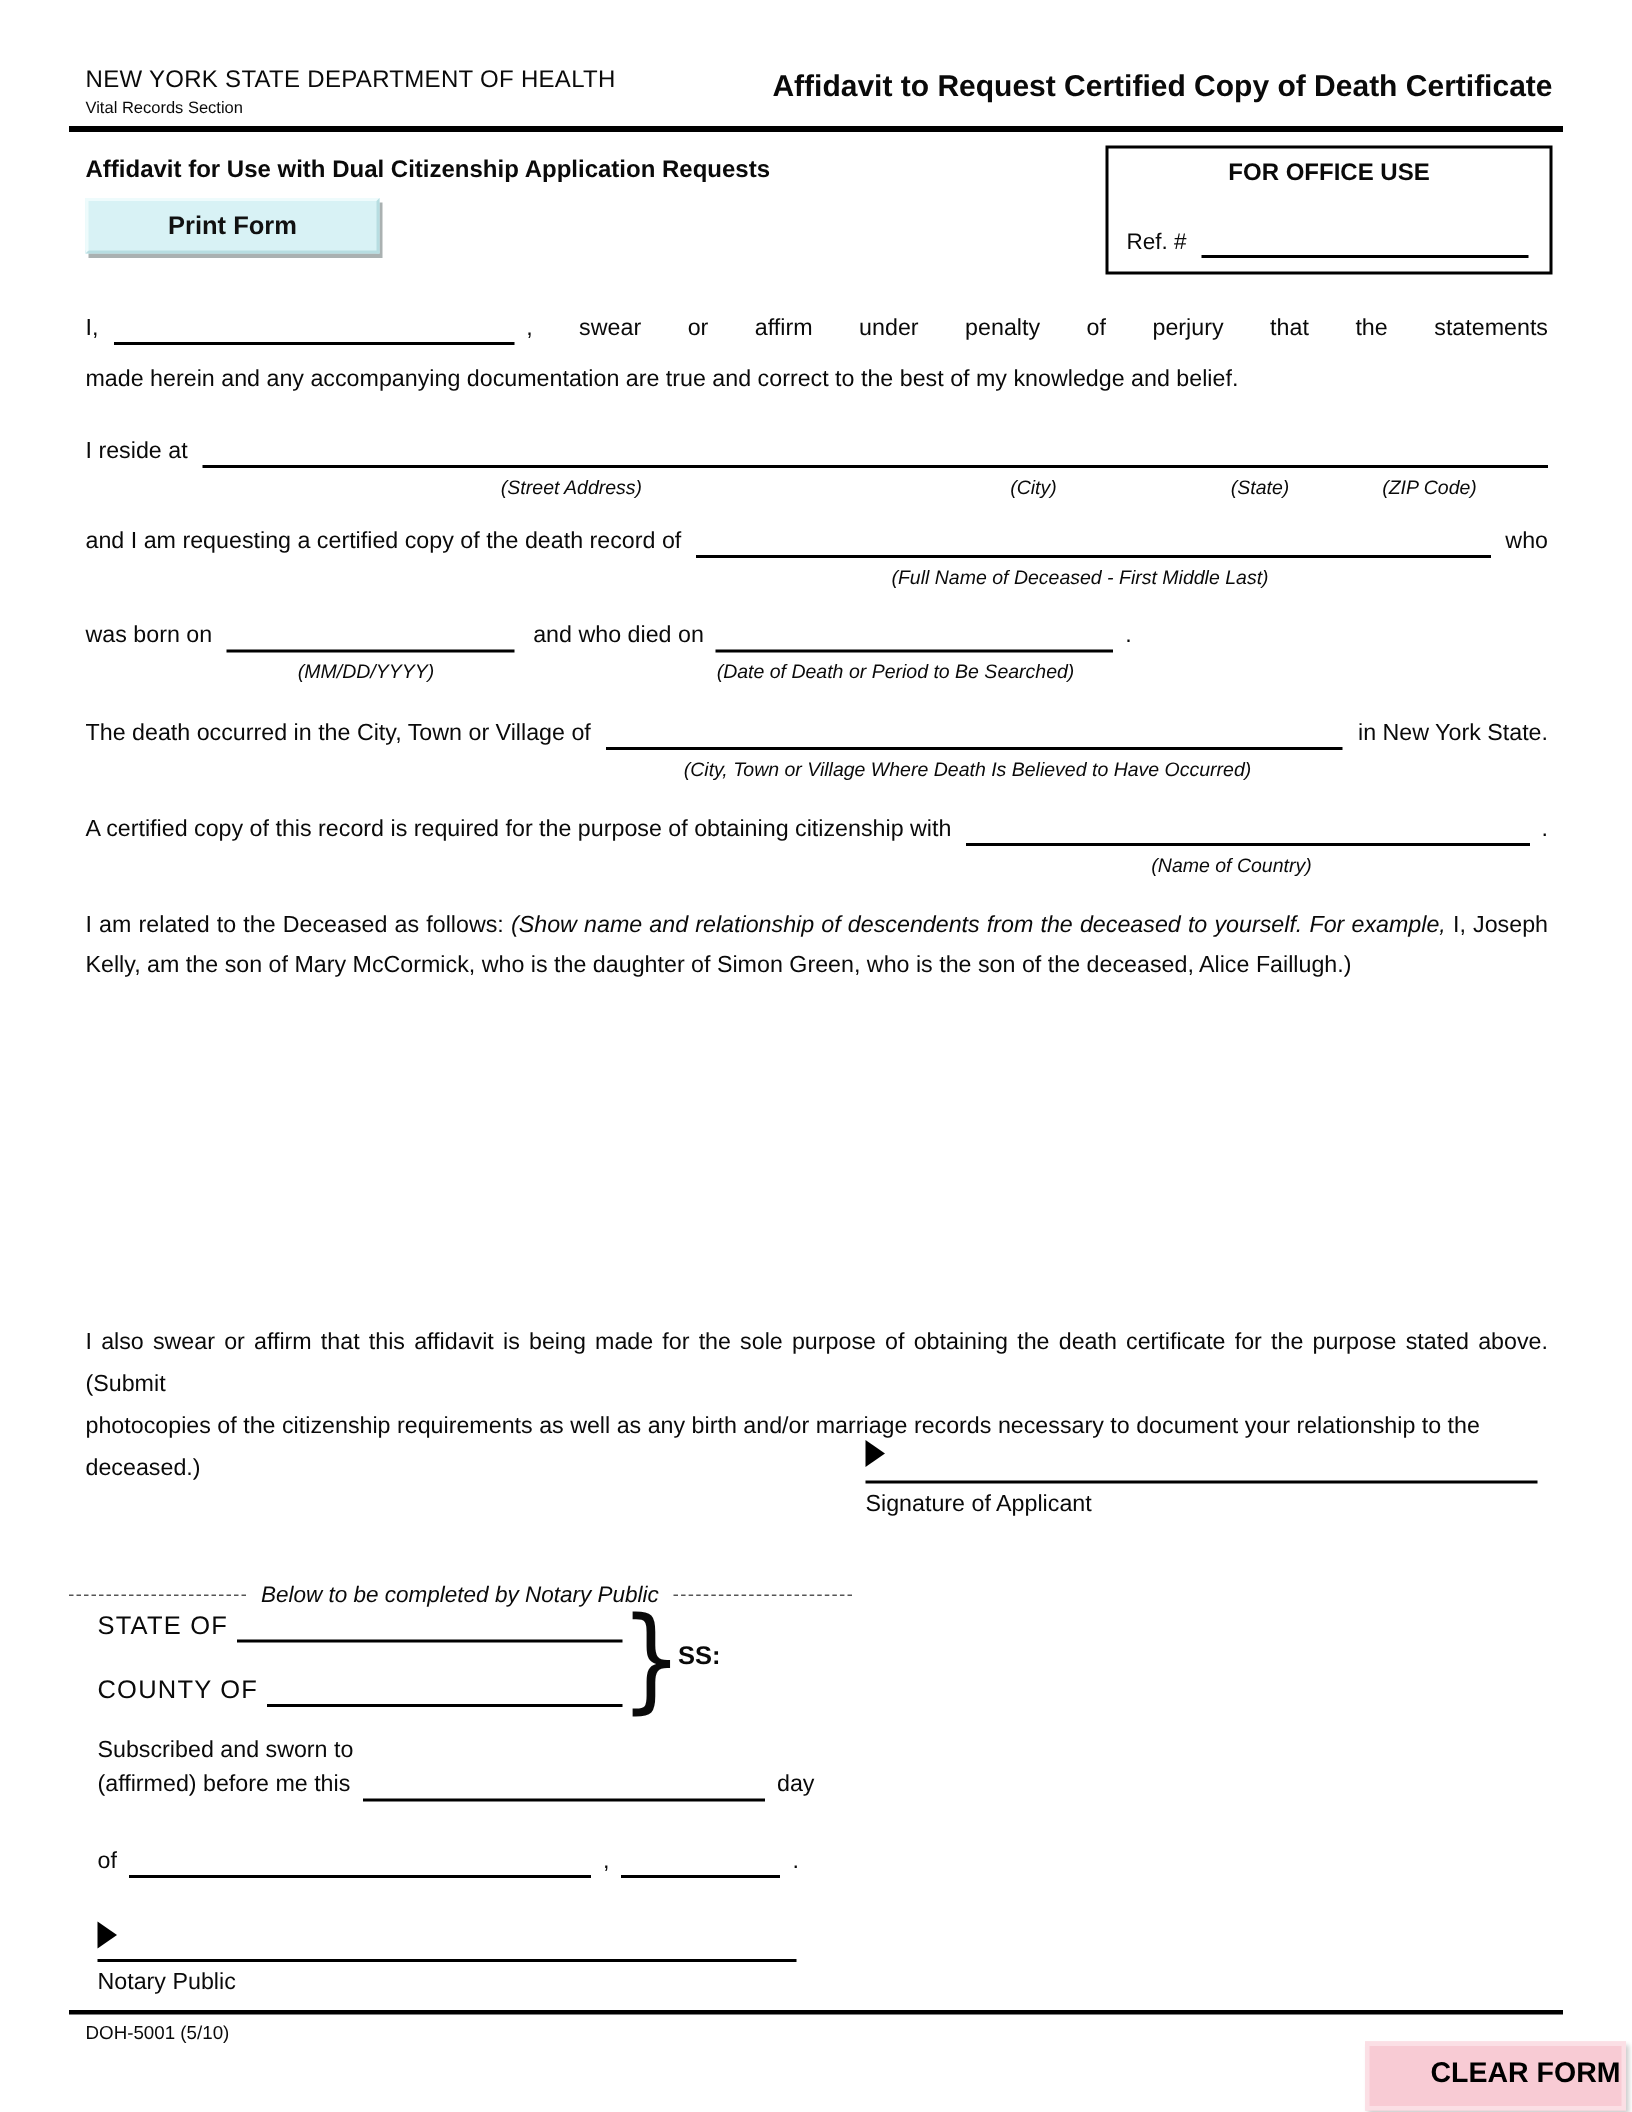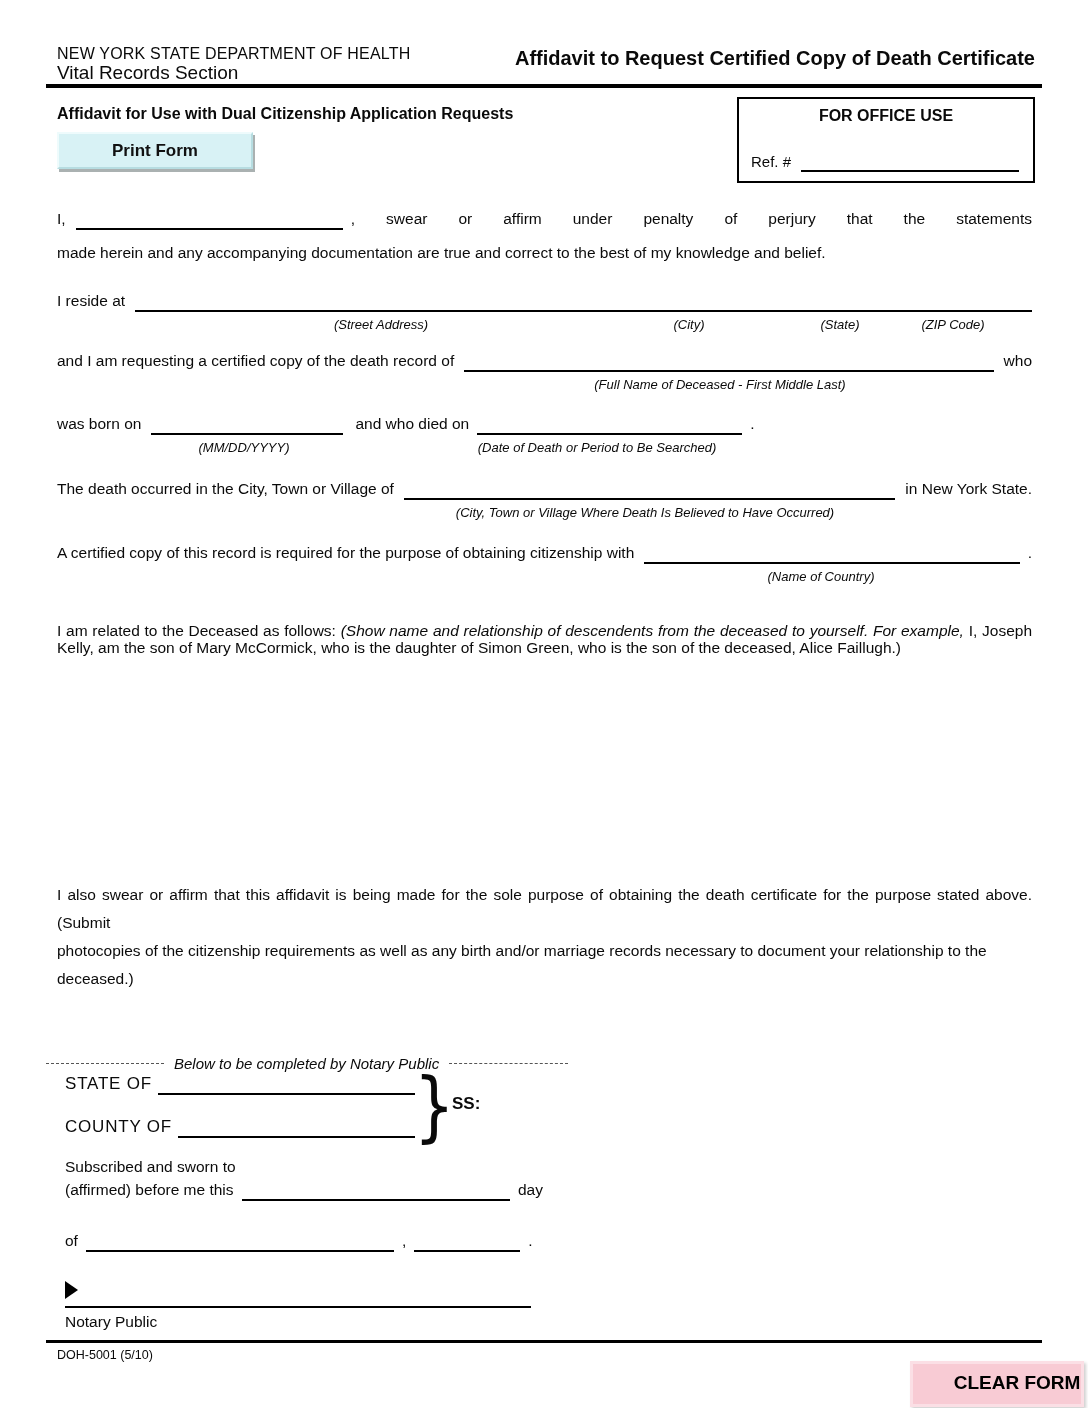--- a/index.html
+++ b/index.html
@@ -13,21 +13,21 @@
   .blank { border-bottom:2px solid #000; height:20px; display:block; font-size:15.5px; }
   .flex1 { flex:1 1 auto; }
   .cap-row { position:relative; height:17px; margin-top:2px; }
   .cap { position:absolute; transform:translateX(-50%); font-style:italic; font-size:13px; white-space:nowrap; color:#0a0a0a; }
   .just { text-align:justify; }
   .jline { text-align:justify; text-align-last:justify; }
   .tri { width:0; height:0; border-left:13px solid #000; border-top:9px solid transparent; border-bottom:9px solid transparent; display:block; }
 
   .hdr-left { left:57px; top:44px; }
   .agency { font-size:16px; line-height:19px; letter-spacing:0.2px; }
-  .section { font-size:19px; line-height:19px; }
+  .section { font-size:11px; line-height:19px; }
   .hdr-title { right:53px; top:47px; font-size:20px; font-weight:bold; }
   .hdr-rule { left:46px; top:84px; width:996px; height:4px; background:#000; }
 
   .subtitle { left:57px; top:105px; font-size:16px; font-weight:bold; }
 
   .print-btn {
     left:57px; top:132px; width:196px; height:37px;
     background:#d8f2f5; border:2px solid; border-color:#eefbfc #b7dde1 #b7dde1 #eefbfc;
     box-shadow:2px 3px 0 #aab1b1; text-align:center; font-size:17px; font-weight:bold;
     line-height:33px; color:#111; cursor:pointer; box-sizing:border-box;
@@ -145,29 +145,34 @@
     <div class="row">
       <span>A certified copy of this record is required for the purpose of obtaining citizenship with</span>
       <span class="blank flex1" style="margin:0 8px 0 10px;"></span>
       <span>.</span>
     </div>
     <div class="cap-row">
       <span class="cap" style="left:764px;">(Name of Country)</span>
     </div>
   </div>
 
-  <div class="abs bt just" style="left:57px; top:603px; width:975px; line-height:17px;margin-top:19px;">
+  <div class="abs bt just" style="left:57px; top:603px; width:975px; line-height:27px;">
     <span>I am related to the Deceased as follows: </span><span style="font-style:italic;">(Show name and relationship of descendents from the deceased to yourself. For example, </span><span>I, Joseph Kelly, am the son of Mary McCormick, who is the daughter of Simon Green, who is the son of the deceased, Alice Faillugh.)</span>
   </div>
 
   <div class="abs bt" style="left:57px; top:881px; width:975px; line-height:28px;">
     <div class="jline">I also swear or affirm that this affidavit is being made for the sole purpose of obtaining the death certificate for the purpose stated above. (Submit</div>
     <div>photocopies of the citizenship requirements as well as any birth and/or marriage records necessary to document your relationship to the deceased.)</div>
   </div>
 
+  <div class="abs" style="left:577px; top:960px; width:448px;">
+    <span class="tri"></span>
+    <div class="sig-line" style="margin-top:8px;"></div>
+    <div class="sig-cap">Signature of Applicant</div>
+  </div>
 
   <div class="abs divider">
     <span class="dash" style="width:118px;"></span>
     <span class="div-label">Below to be completed by Notary Public</span>
     <span class="dash flex1"></span>
   </div>
 
   <div class="abs" style="left:65px; top:1073px; width:350px;">
     <div class="row">
       <span class="notary-lbl">STATE OF</span>

